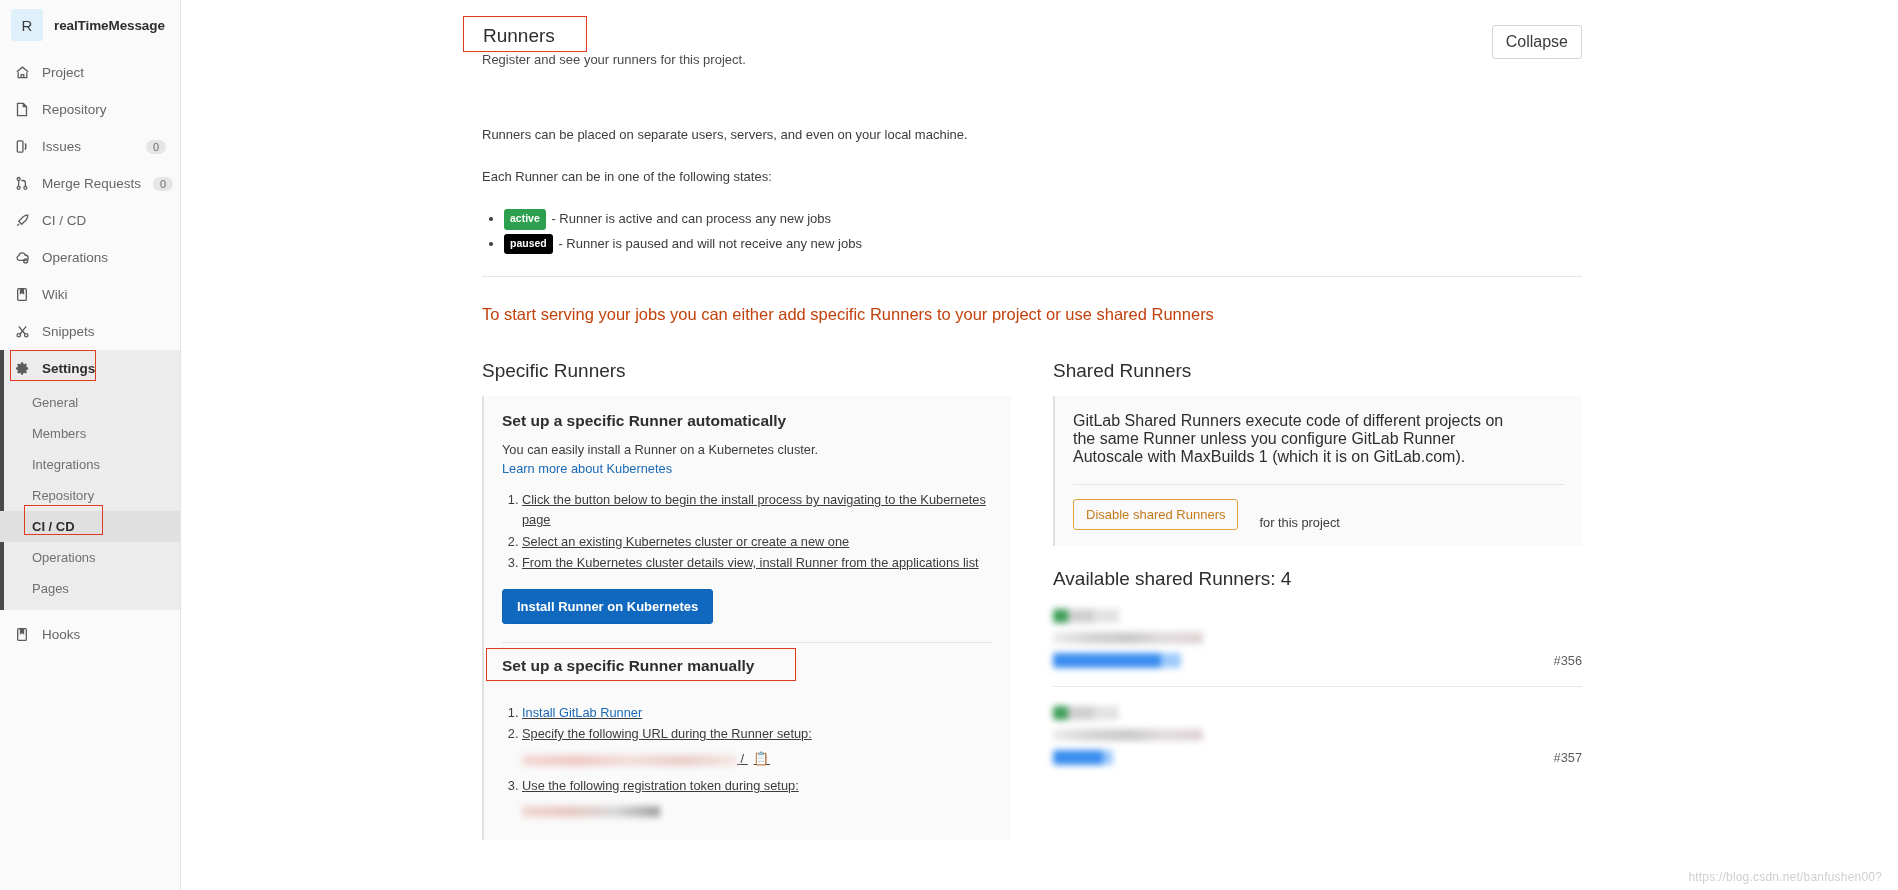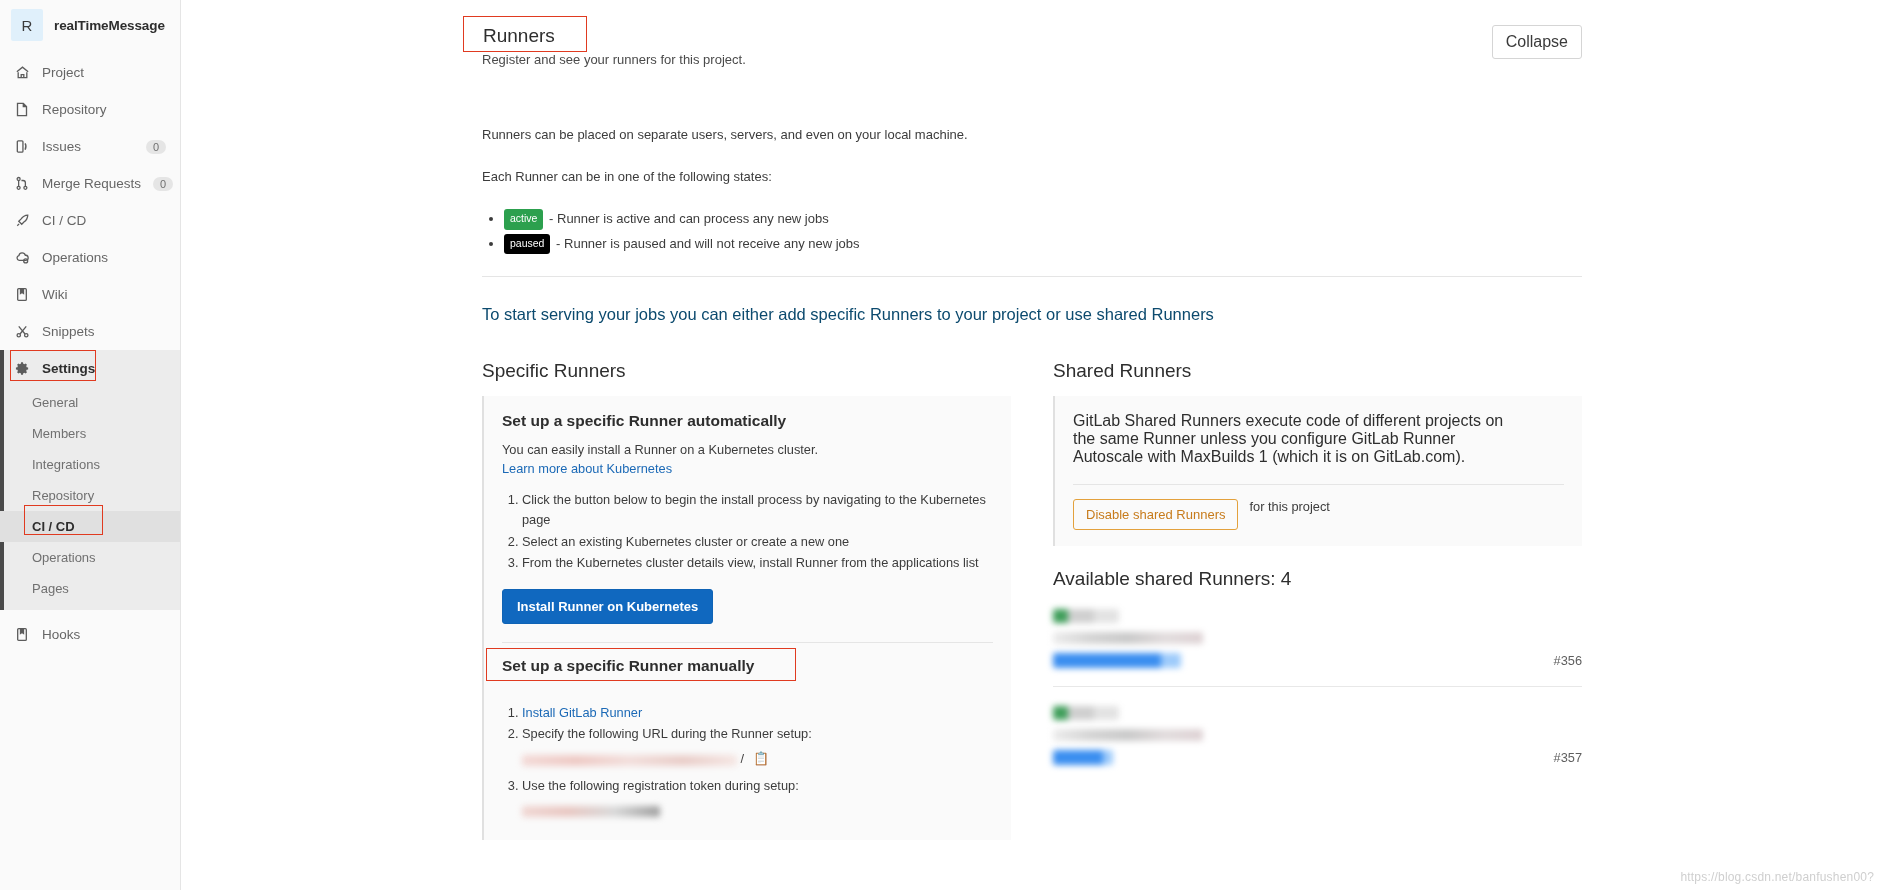--- a/index.html
+++ b/index.html
@@ -107,44 +107,44 @@
     font-family: inherit;
   }
 
   .intro { margin-top: 38px; font-size: 13px; color: #3c3c3c; line-height: 1.55; }
   .intro p { margin-bottom: 22px; }
   .states-list { list-style: disc; margin-left: 22px; font-size: 13px; color: #3c3c3c; }
   .states-list li { margin-bottom: 4px; line-height: 1.45; }
   .badge {
     display: inline-block; border-radius: 3px;
     font-size: 10.5px; color: #fff; padding: 2px 6px 3px;
-    vertical-align: 1px; margin-right: 2px;
+    vertical-align: 1px; margin-right: 2px; font-weight: bold;
   }
   .badge.active-b { background: #2ca04e; }
   .badge.paused-b { background: #000000; }
 
   .divider { border-top: 1px solid #e5e5e5; margin: 22px 0 0; }
 
   .lead {
-    font-size: 16.5px; color: #0c4a6e; font-weight: 400;
+    font-size: 16.5px; color: #c2410c; font-weight: 400;
     margin-top: 26px; line-height: 1.4;
   }
 
   .columns { display: flex; gap: 42px; margin-top: 34px; }
   .col { flex: 1; min-width: 0; }
   .col-title { font-size: 19px; font-weight: 400; color: #2e2e2e; margin-bottom: 14px; }
 
   .card {
     background: #fafafa; border-left: 2px solid #e0e0e0;
     padding: 16px 18px 18px;
   }
   .card-h { font-size: 15.5px; font-weight: 700; color: #2e2e2e; margin-bottom: 10px; }
   .card p { font-size: 12.8px; color: #3c3c3c; line-height: 1.5; }
   a.link { color: #1b69b6; text-decoration: none; font-size: 12.8px; }
-  .steps { margin: 13px 0 0 20px; font-size: 12.8px; color: #3c3c3c; line-height: 1.58; }
+  .steps { margin: 13px 0 0 20px; font-size: 12.8px; color: #3c3c3c; line-height: 1.58; text-decoration: underline; }
   .steps li { margin-bottom: 1px; }
   .btn-primary {
     display: inline-block; margin-top: 15px;
     background: #1068bf; color: #fff; border: 1px solid #0f63b5;
     border-radius: 3px; font-size: 13px; font-weight: 700;
     padding: 9px 14px; cursor: pointer; font-family: inherit;
   }
   .card-sep { border-top: 1px solid #e5e5e5; margin: 18px 0 14px; }
 
   .manual-h-wrap { position: relative; display: inline-block; }
@@ -163,39 +163,39 @@
 
   .shared-card {
     background: #fafafa; border-left: 2px solid #e0e0e0;
     padding: 16px 18px 16px;
   }
   .btn-warn {
     display: inline-block; border: 1px solid #e3a13c; color: #c77b1b;
     background: transparent; border-radius: 3px;
     font-size: 13px; padding: 7px 12px; cursor: pointer; font-family: inherit;
   }
-  .warn-row { display: flex; align-items: flex-start; gap: 11px; margin-top: 4px; }
+  .warn-row { display: flex; align-items: flex-end; gap: 21px; margin-top: 4px; }
   .warn-row span { font-size: 12.8px; color: #3c3c3c; }
 
   .avail-title { font-size: 19px; font-weight: 400; color: #2e2e2e; margin-top: 22px; }
   .runner-row {
     display: flex; align-items: flex-start; justify-content: space-between;
     padding: 19px 0 18px; border-bottom: 1px solid #e8e8e8;
   }
   .runner-meta { display: flex; flex-direction: column; gap: 9px; }
   .b-status { width: 66px; height: 14px; border-radius: 2px; filter: blur(3px);
     background: linear-gradient(90deg,#3f9e5a 0 22%, #cfcfcf 22% 62%, #e3e3e3 62% 100%); }
   .b-desc { width: 150px; height: 12px; border-radius: 2px; filter: blur(3px);
     background: linear-gradient(90deg,#ececec,#d4d4d4,#c9c9c9,#e2dcdd,#ded2d4); }
   .b-tag { height: 15px; border-radius: 2px; filter: blur(3px);
     background: linear-gradient(90deg,#3a8ef0 0 84%, #9ecbfb 84% 100%); }
   .runner-id { font-size: 12.8px; color: #5e5e5e; padding-top: 44px; }
 
   .watermark {
-    position: absolute; right: 24px; bottom: 6px;
+    position: absolute; right: 16px; bottom: 6px;
     font-size: 12px; color: #cfcfcf; letter-spacing: .2px;
   }
 </style>
 </head>
 <body>
 
 <div class="app">
 
   <aside class="sidebar">
     <div class="project-header">

